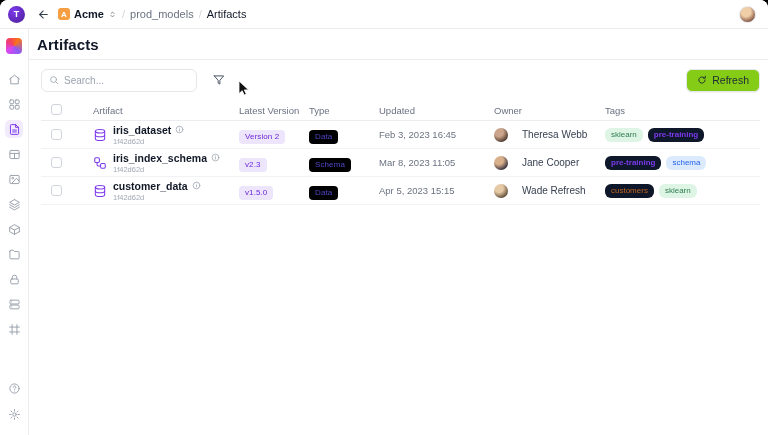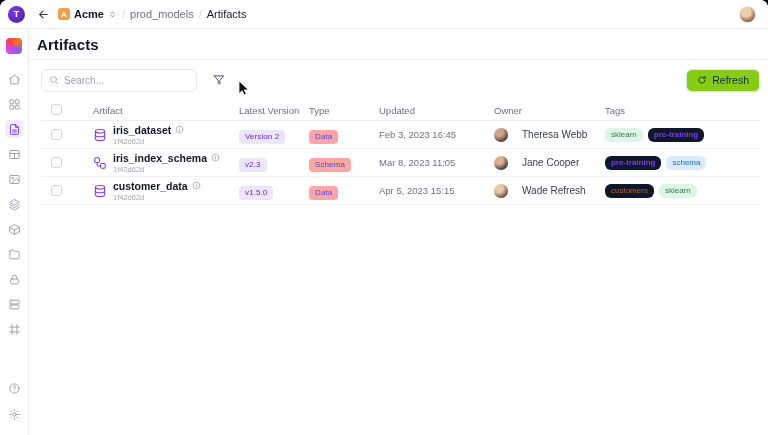--- a/index.html
+++ b/index.html
@@ -51,21 +51,21 @@
   .cb-cell { padding-left:10px; }
   .checkbox { width:11px; height:11px; border:1px solid #cfd4dc; border-radius:3px; background:#fff; display:inline-block; cursor:pointer; }
   .artifact-cell { display:flex; align-items:center; gap:6px; }
   .art-icon { width:14px; height:14px; color:#7c3aed; flex:0 0 auto; }
   .art-name-line { display:flex; align-items:center; gap:4px; }
   .art-name { font-size:10.5px; font-weight:600; color:#111827; }
   .info-icon { width:9px; height:9px; color:#9ca3af; cursor:pointer; }
   .art-hash { font-size:7.5px; color:#a1a7b3; margin-top:1px; }
   .badge { display:inline-block; font-size:8px; font-weight:500; padding:2.5px 6px; border-radius:4px; letter-spacing:.1px; }
   .badge.version { background:#ece5fb; color:#6d28d9; }
-  .badge.type { background:#fca5a5; color:#5046c9; }
+  .badge.type { background:#000000; color:#5046c9; }
   .updated { font-size:9.5px; color:#6b7280; }
   .owner-cell { display:flex; align-items:center; gap:14px; }
   .avatar { width:14px; height:14px; border-radius:50%; display:inline-block; flex:0 0 auto; }
   .av-0 { background:radial-gradient(circle at 35% 30%, #caa58b 0 32%, #4a3328 78%); }
   .av-1 { background:radial-gradient(circle at 35% 30%, #d9b08c 0 32%, #2e2a3a 78%); }
   .av-2 { background:radial-gradient(circle at 35% 30%, #e6c9a5 0 32%, #5a4632 78%); }
   .owner-name { font-size:10px; color:#374151; }
   .tags-cell { display:flex; gap:5px; }
   .tag { display:inline-block; font-size:8px; padding:2.5px 6px; border-radius:6px; cursor:pointer; }
   .tag[data-color="green"]  { background:#def5e5; color:#2f7d4f; }

